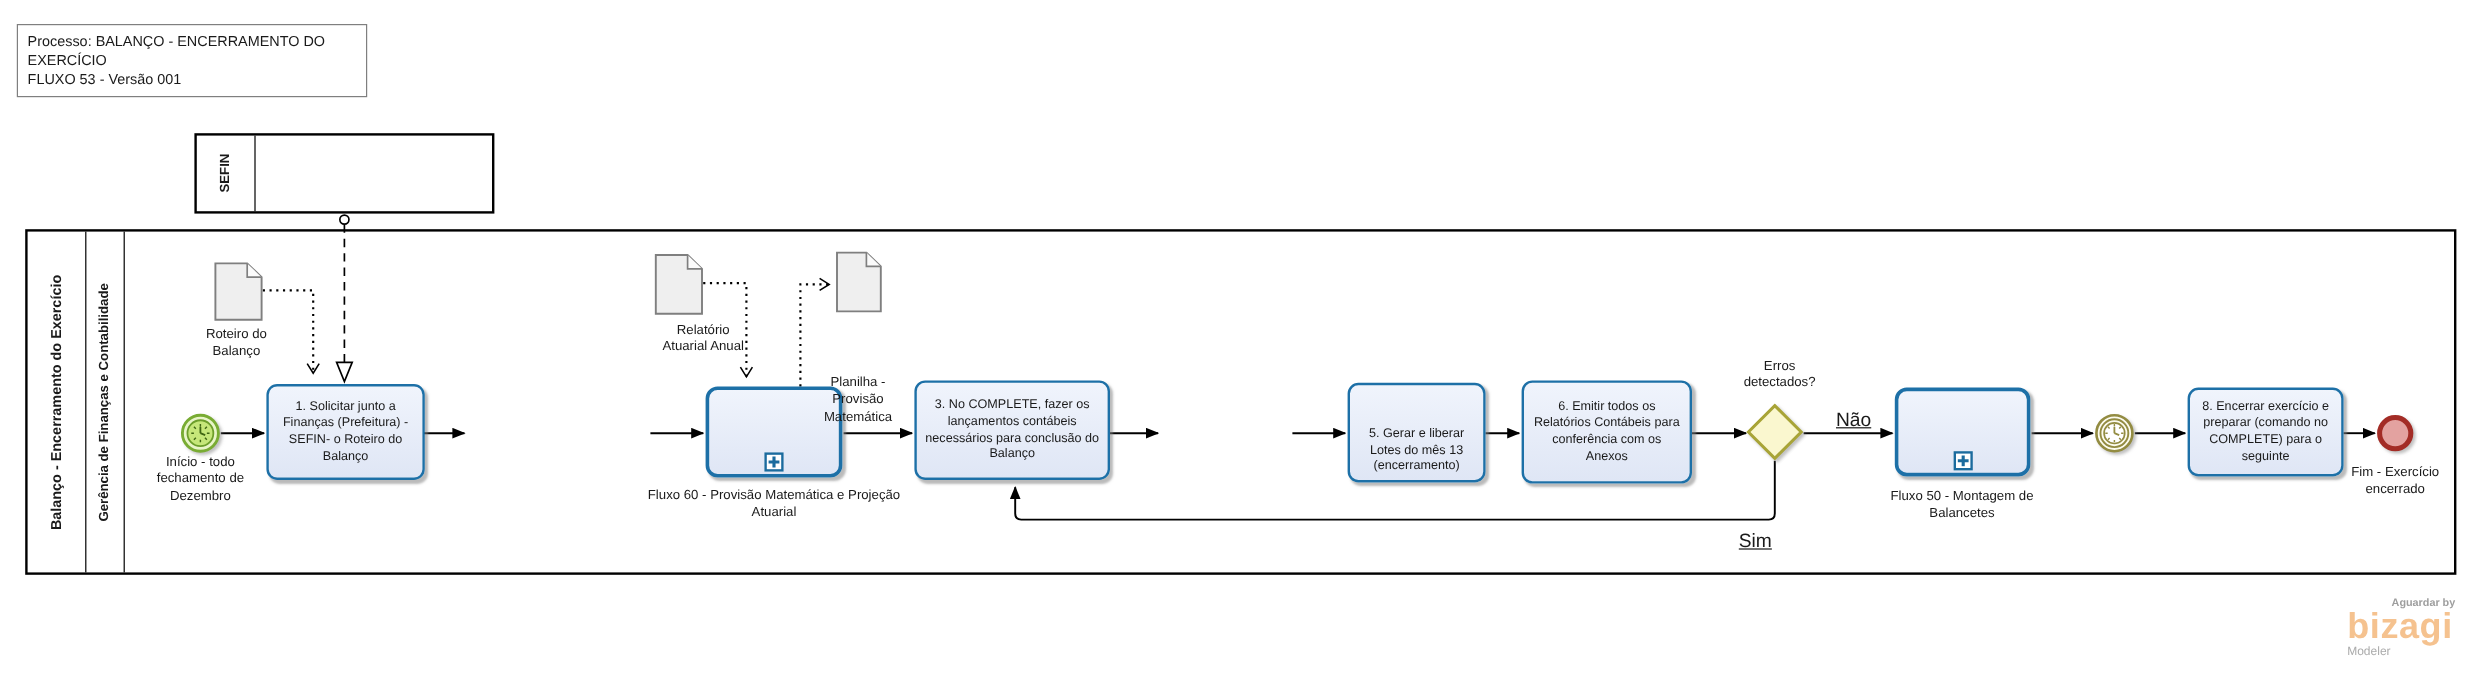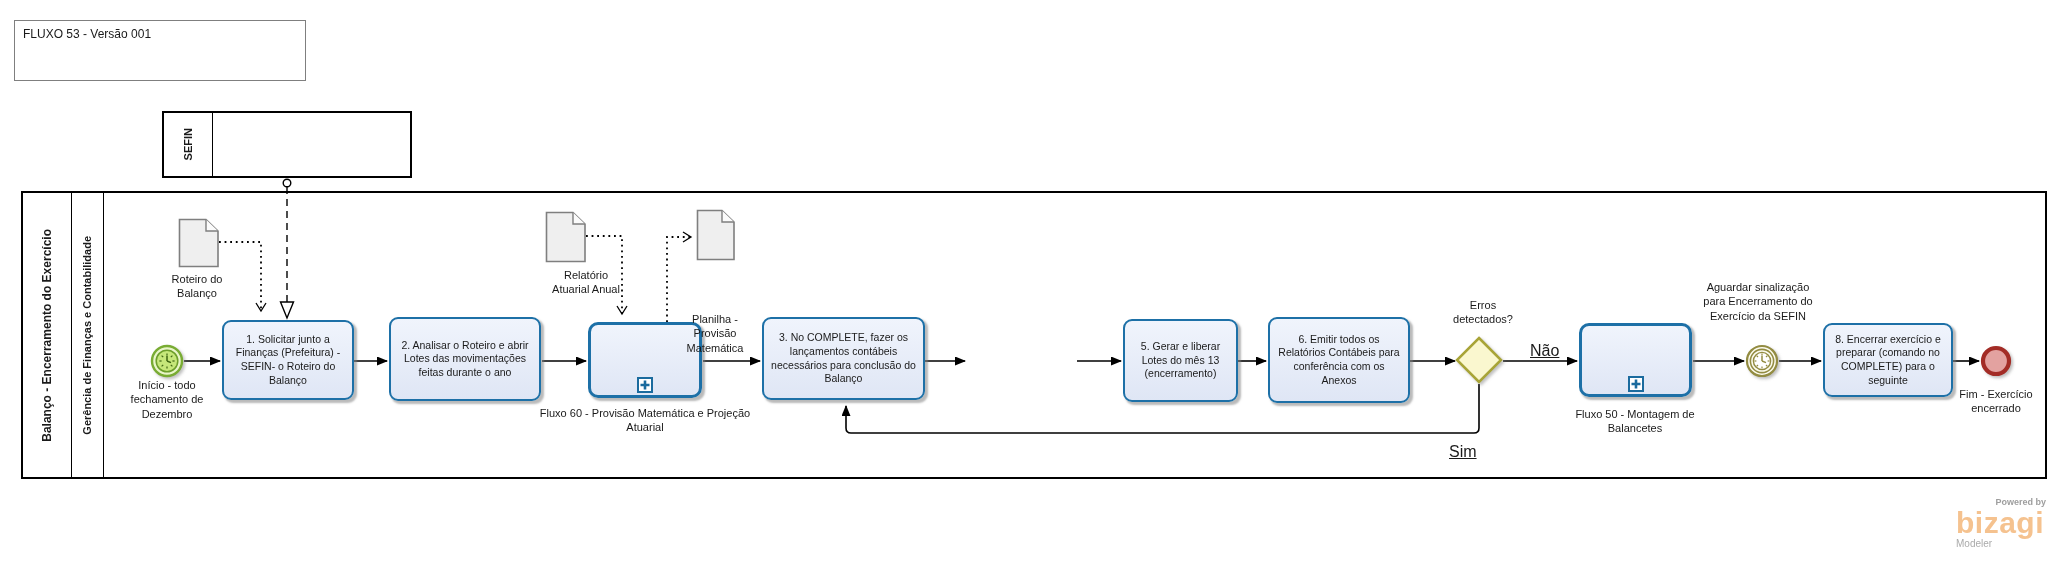--- a/index.html
+++ b/index.html
@@ -40,20 +40,21 @@
   .powered-by{align-self:flex-end;font-size:9px;font-weight:bold;color:#9e9e9e;}
   .brand-name{font-size:30px;font-weight:bold;letter-spacing:.5px;color:#f5c28f;line-height:1;margin-top:1px;}
   .brand-product{align-self:flex-start;font-size:10px;color:#ababab;margin-top:0;}
 </style>
 </head>
 <body>
 
 <div id="canvas">
 
   <div class="abs title-box">
+    <div>Processo: BALANÇO - ENCERRAMENTO DO EXERCÍCIO</div>
     <div>FLUXO 53 - Versão 001</div>
   </div>
 
   <div class="abs pool sefin-pool">
     <div class="band" style="left:0;width:48px;">
       <span class="vtext" style="font-size:11px;">SEFIN</span>
     </div>
   </div>
 
   <div class="abs pool main-pool">
@@ -138,39 +139,36 @@
       </g>
       <path d="M17,17 L17,11.8 M17,17 L21,18.6" fill="none" stroke-width="1.5"></path>
     </g>
   </svg>
   <div class="node-label" style="left:117px;top:378px;width:100px;">Início - todo fechamento de Dezembro</div>
 
   <div class="abs task" style="left:222px;top:320px;width:132px;height:80px;">
     <span>1. Solicitar junto a Finanças (Prefeitura) - SEFIN- o Roteiro do Balanço</span>
   </div>
 
-  <div class="abs task" style="left:389px;top:317px;width:152px;height:84px;">
-    <span>2. Analisar o Roteiro e abrir Lotes das movimentações feitas durante o ano</span>
-  </div>
 
   <div class="abs task subprocess" style="left:588px;top:322px;width:114px;height:76px;">
     <div class="plusbox">
       <svg width="10" height="10">
           <path d="M5,0.5 V9.5 M0.5,5 H9.5" stroke="#1b6b9e" stroke-width="2.6"></path>
         </svg>
     </div>
   </div>
   <div class="node-label" style="left:525px;top:406px;width:240px;">Fluxo 60 - Provisão Matemática e Projeção Atuarial</div>
 
   <div class="abs task" style="left:762px;top:317px;width:163px;height:83px;">
     <span>3. No COMPLETE, fazer os lançamentos contábeis necessários para conclusão do Balanço</span>
   </div>
 
 
-  <div class="abs task" style="left:1123px;top:319px;width:115px;height:83px;">
+  <div class="abs task" style="left:1123px;top:319px;width:115px;height:83px;align-items:flex-end;">
     <span>5. Gerar e liberar Lotes do mês 13 (encerramento)</span>
   </div>
 
   <div class="abs task" style="left:1268px;top:317px;width:142px;height:86px;">
     <span>6. Emitir todos os Relatórios Contábeis para conferência com os Anexos</span>
   </div>
 
   <svg class="shape-svg" style="left:1455px;top:336px;" width="48" height="48">
     <polygon points="24,2 46,24 24,46 2,24" fill="#faf7cf" stroke="#a8a437" stroke-width="2.5"></polygon>
   </svg>
@@ -198,30 +196,29 @@
         <line x1="9.4" y1="17" x2="11.4" y2="17"></line>
           <line x1="22.6" y1="17" x2="24.6" y2="17"></line>
         <line x1="11.6" y1="11.6" x2="13" y2="13"></line>
           <line x1="22.4" y1="11.6" x2="21" y2="13"></line>
         <line x1="11.6" y1="22.4" x2="13" y2="21"></line>
           <line x1="22.4" y1="22.4" x2="21" y2="21"></line>
       </g>
       <path d="M17,17 L17,11.8 M17,17 L21,18.6" fill="none" stroke-width="1.5"></path>
     </g>
   </svg>
-  <div class="node-label" style="left:1702px;top:280px;width:112px;">Aguardar sinalização para Encerramento do Exercício da SEFIN</div>
 
   <div class="abs task" style="left:1823px;top:323px;width:130px;height:74px;">
     <span>8. Encerrar exercício e preparar (comando no COMPLETE) para o seguinte</span>
   </div>
 
   <svg class="shape-svg" style="left:1980px;top:345px;" width="32" height="32">
     <circle cx="16" cy="16" r="13" fill="#e3a2a0" stroke="#a32c26" stroke-width="4.2"></circle>
   </svg>
   <div class="node-label" style="left:1948px;top:387px;width:96px;">Fim - Exercício encerrado</div>
 
   <div class="abs brand-wrap">
-    <span class="powered-by">Powered by</span>
+    <span class="powered-by">Aguardar by</span>
     <span class="brand-name">bizagi</span>
     <span class="brand-product">Modeler</span>
   </div>
 
 </div>
 
 </body></html>

